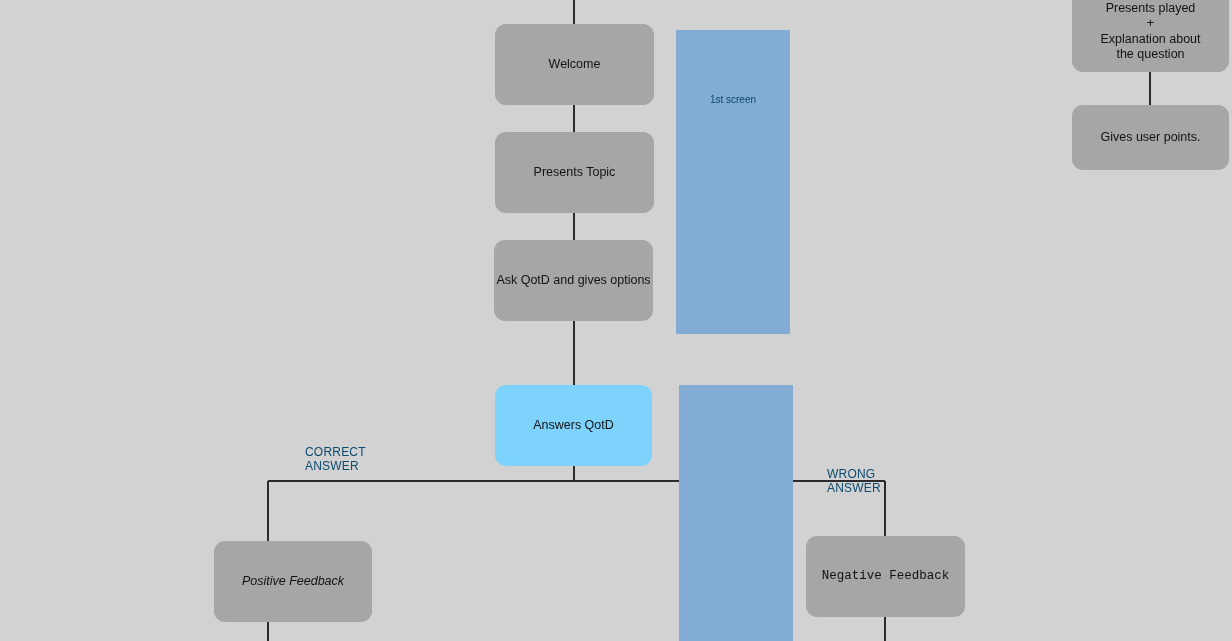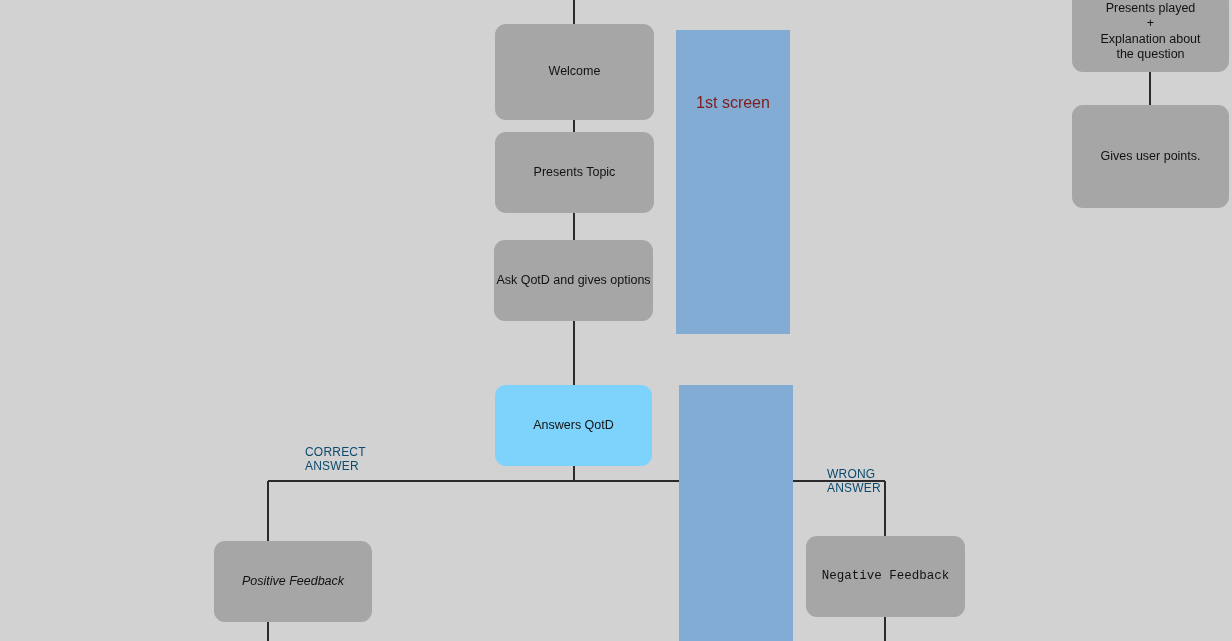--- a/index.html
+++ b/index.html
@@ -25,22 +25,22 @@
   .connector-layer {
     position: absolute;
     left: 0; top: 0;
     width: 1232px;
     height: 641px;
     pointer-events: none;
   }
   .screen-block {
     position: absolute;
     background: #82acd4;
-    color: #7f1d1d;
-    font-size: 16px;
+    color: #0c4a6e;
+    font-size: 10px;
     text-align: center;
   }
   .screen-block .screen-label {
     position: absolute;
     left: 0;
     width: 100%;
     text-align: center;
   }
   .node {
     position: absolute;
@@ -100,21 +100,21 @@
       <line x1="268" y1="481" x2="268" y2="641"></line>
 
       <line x1="885" y1="481" x2="885" y2="641"></line>
 
       <line x1="1150" y1="72" x2="1150" y2="105"></line>
     </g>
   </svg>
 
   <div class="screen-block" style="left:679px; top:385px; width:114px; height:256px;"></div>
 
-  <div class="node" style="left:495px; top:24px; width:159px; height:96px;">
+  <div class="node" style="left:495px; top:24px; width:159px; height:81px;">
     <span class="node-label">Welcome</span>
   </div>
 
   <div class="node" style="left:495px; top:132px; width:159px; height:81px;text-align:center;">
     <span class="node-label">Presents Topic</span>
   </div>
 
   <div class="node" style="left:494px; top:240px; width:159px; height:81px;">
     <span class="node-label">Ask QotD and gives options</span>
   </div>
@@ -131,21 +131,21 @@
     <span class="node-label">Negative Feedback</span>
   </div>
 
   <div class="node" style="left:1072px; top:-9px; width:157px; height:81px;">
     <span class="node-label multi" style="white-space:pre-line;">Presents played
 +
 Explanation about
 the question</span>
   </div>
 
-  <div class="node" style="left:1072px; top:105px; width:157px; height:103px;">
+  <div class="node" style="left:1072px; top:105px; width:157px; height:65px;">
     <span class="node-label">Gives user points.</span>
   </div>
 
   <div class="edge-label" style="left:305px; top:445px;">CORRECT
 ANSWER</div>
 
   <div class="edge-label" style="left:820px; top:467px;margin-left:7px;">WRONG
 ANSWER</div>
 
 </div>

